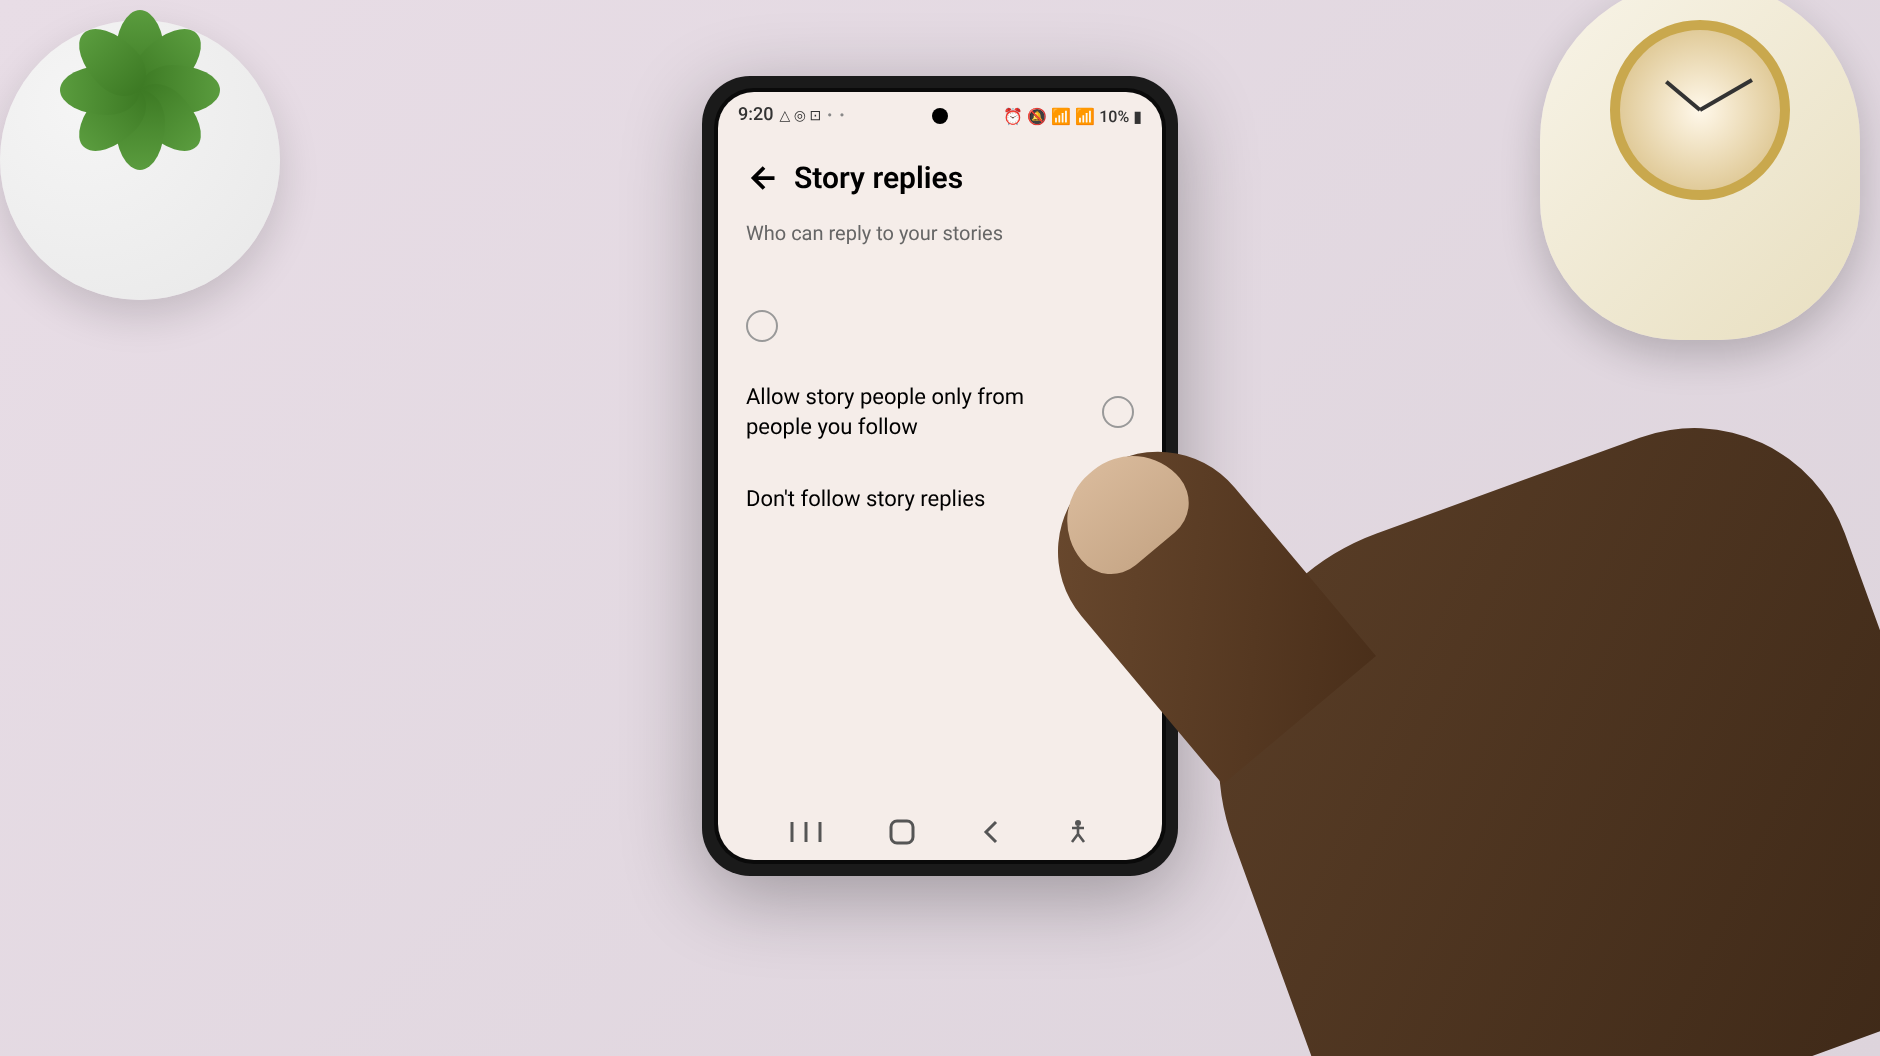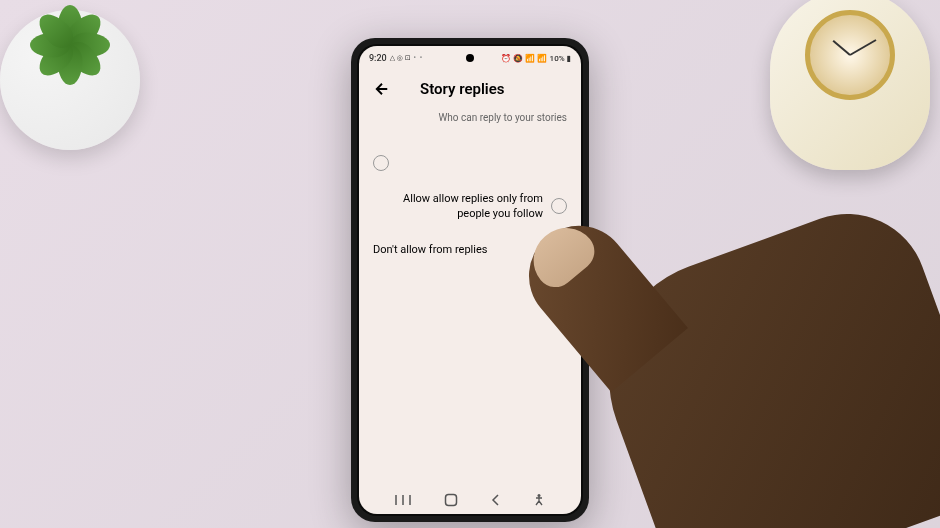--- a/index.html
+++ b/index.html
@@ -108,26 +108,25 @@
       transform-origin: bottom;
     }
     
     
     .phone {
       position: absolute;
       top: 38px;
       left: 50%;
       transform: translateX(-50%);
       width: 238px;
-      height: 484px;
+      height: 400px;
       background: #1a1a1a;
       border-radius: 24px;
       padding: 6px;
       box-shadow: 0 10px 40px rgba(0,0,0,0.3);
-      text-align: right;
     }
     .phone-inner {
       width: 100%;
       height: 100%;
       background: #0a0a0a;
       border-radius: 20px;
       padding: 2px;
     }
     .screen {
       width: 100%;
@@ -179,21 +178,21 @@
       font-size: 7px;
       letter-spacing: 1px;
       color: #888;
     }
     
     
     .header {
       display: flex;
       align-items: center;
       padding: 10px 14px;
-      gap: 29px;
+      gap: 6px;
     }
     .back-arrow {
       width: 18px;
       height: 18px;
       display: flex;
       align-items: center;
       justify-content: center;
       cursor: pointer;
     }
     .page-title {
@@ -358,26 +357,26 @@
       </div>
 
       <div class="content">
         <div class="subtitle">Who can reply to your stories</div>
 
         <div class="option-row">
           <div class="radio"></div>
         </div>
 
         <div class="option-row">
-          <div class="option-label">Allow allow replies only from people you follow</div>
+          <div class="option-label">Allow story people only from people you follow</div>
           <div class="radio"></div>
         </div>
 
         <div class="option-row">
-          <div class="option-label">Don't allow from replies</div>
+          <div class="option-label">Don't follow story replies</div>
           <div class="radio selected"></div>
         </div>
       </div>
 
       <div class="nav-bar">
         <div class="nav-item">
           <svg width="16" height="14" viewBox="0 0 16 14">
             <line x1="1" y1="2" x2="1" y2="12" stroke="#555" stroke-width="1.5"></line>
             <line x1="8" y1="2" x2="8" y2="12" stroke="#555" stroke-width="1.5"></line>
             <line x1="15" y1="2" x2="15" y2="12" stroke="#555" stroke-width="1.5"></line>

